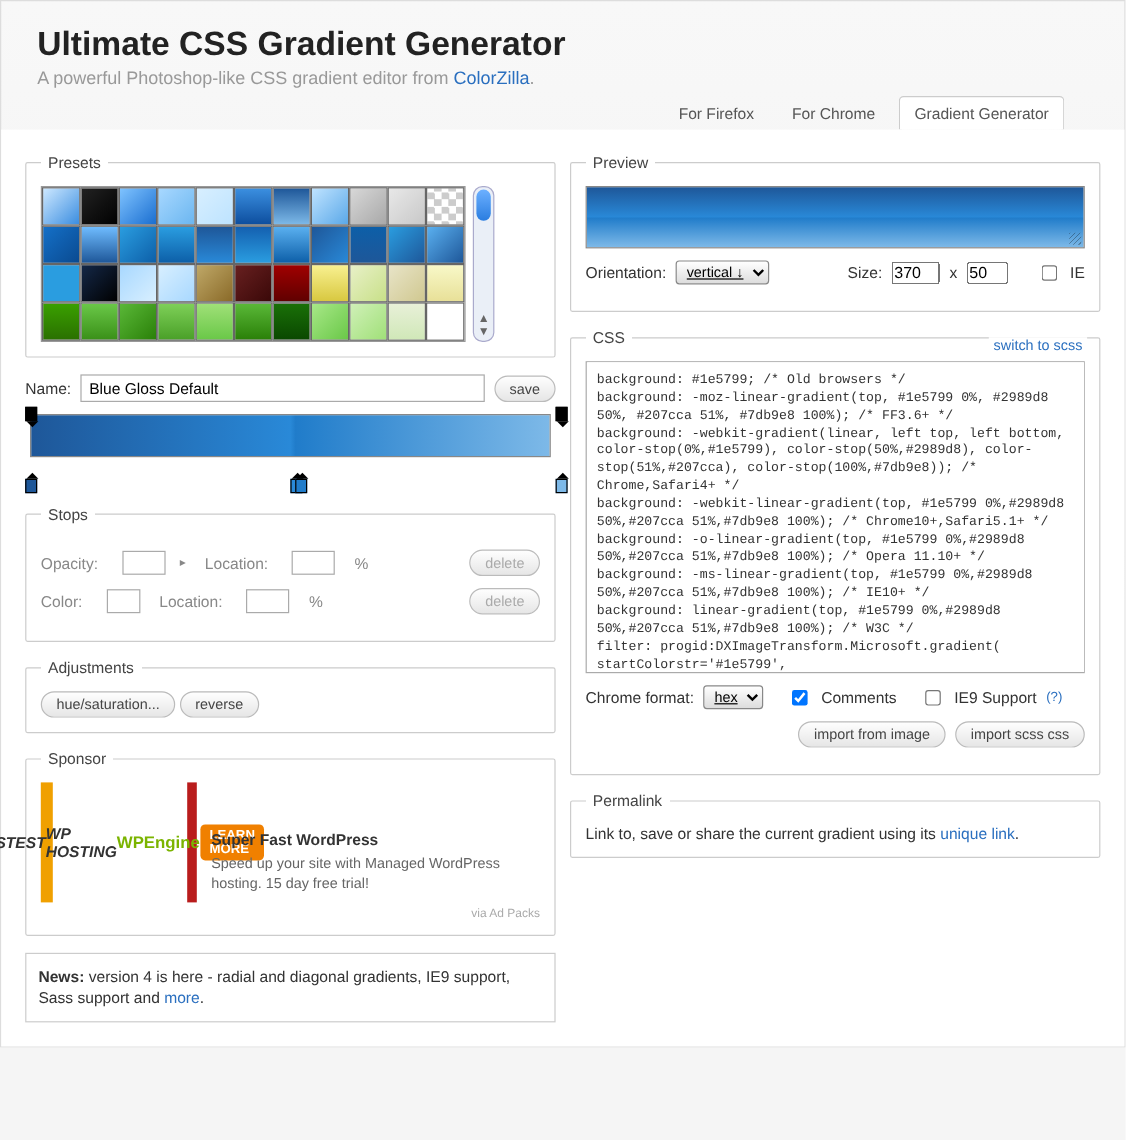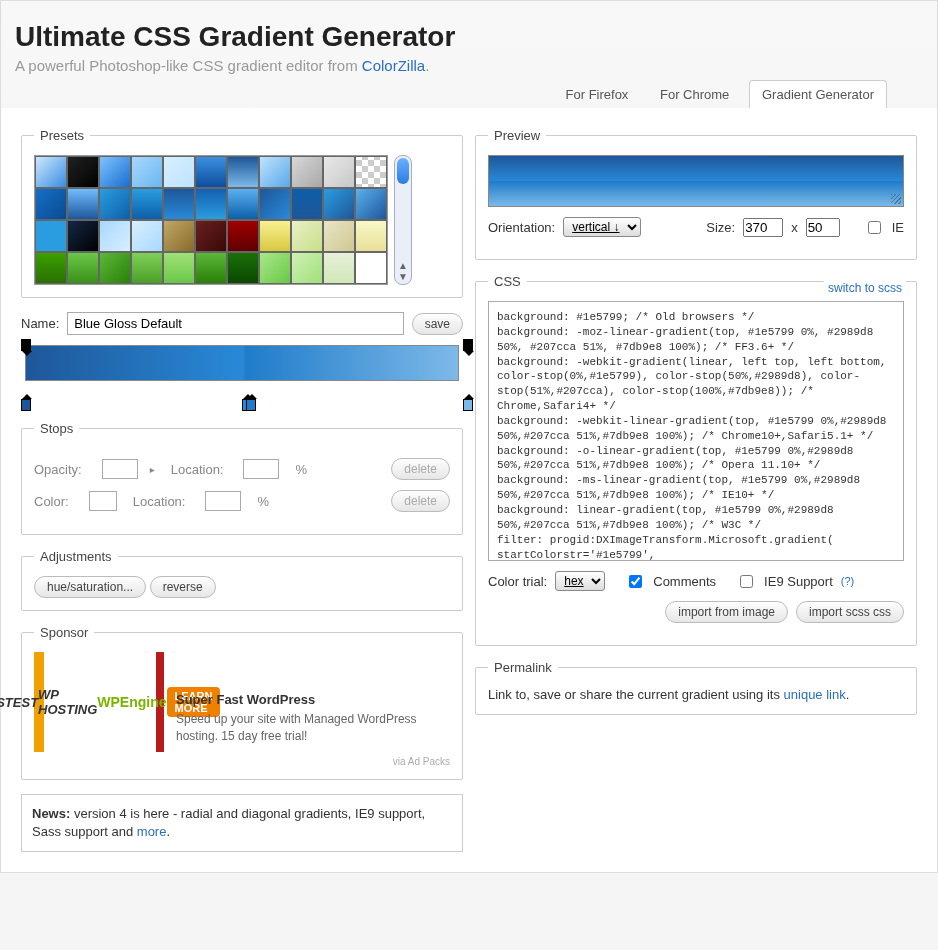--- a/index.html
+++ b/index.html
@@ -1,18 +1,18 @@
 <!DOCTYPE html>
 <html><head>
 <meta charset="utf-8">
 <style>
 * { box-sizing: border-box; margin: 0; padding: 0; }
 body { font-family: "Helvetica Neue", Arial, sans-serif; font-size: 13px; color: #333; background: #f5f5f5; width: 938px; }
 .page { background: linear-gradient(#f8f8f8, #ececec); padding: 0; border: 1px solid #ddd; }
-.header { padding: 20px 30px 0 14px; }
+.header { padding: 20px 30px 0 30px; }
 .header h1 { font-size: 28px; font-weight: bold; color: #222; margin-bottom: 4px; }
 .header .sub { font-size: 15px; color: #999; }
 .header .sub a { color: #2a6fbf; text-decoration: none; }
 .tabs { text-align: right; padding: 6px 20px 0 0; }
 .tab { display: inline-block; padding: 6px 12px; color: #555; font-size: 13px; cursor: pointer; margin-left: 4px; }
 .tab.active { background: #fff; border: 1px solid #ccc; border-bottom: none; border-radius: 4px 4px 0 0; }
 .content { background: #fff; padding: 20px; display: flex; gap: 12px; }
 .col { flex: 1; }
 fieldset { border: 1px solid #ccc; border-radius: 2px; padding: 12px; margin-bottom: 14px; position: relative; }
 legend { padding: 0 6px; color: #444; font-size: 13px; }
@@ -227,21 +227,21 @@
         <span class="fieldset-toplink link">switch to scss</span>
         <div class="css-output">background: #1e5799; /* Old browsers */
 background: -moz-linear-gradient(top, #1e5799 0%, #2989d8 50%, #207cca 51%, #7db9e8 100%); /* FF3.6+ */
 background: -webkit-gradient(linear, left top, left bottom, color-stop(0%,#1e5799), color-stop(50%,#2989d8), color-stop(51%,#207cca), color-stop(100%,#7db9e8)); /* Chrome,Safari4+ */
 background: -webkit-linear-gradient(top, #1e5799 0%,#2989d8 50%,#207cca 51%,#7db9e8 100%); /* Chrome10+,Safari5.1+ */
 background: -o-linear-gradient(top, #1e5799 0%,#2989d8 50%,#207cca 51%,#7db9e8 100%); /* Opera 11.10+ */
 background: -ms-linear-gradient(top, #1e5799 0%,#2989d8 50%,#207cca 51%,#7db9e8 100%); /* IE10+ */
 background: linear-gradient(top, #1e5799 0%,#2989d8 50%,#207cca 51%,#7db9e8 100%); /* W3C */
 filter: progid:DXImageTransform.Microsoft.gradient( startColorstr='#1e5799', endColorstr='#7db9e8',GradientType=0 ); /* IE6-9 */</div>
         <div class="row">
-          <span>Color trial:</span>
+          <span>Chrome format:</span>
           <select class="select"><option>hex</option></select>
           <span style="width:8px"></span>
           <input type="checkbox" class="cb" checked="" style="">
           <span>Comments</span>
           <span style="width:8px"></span>
           <input type="checkbox" class="cb" style="">
           <span>IE9 Support</span>
           <span class="q link">(?)</span>
         </div>
         <div class="row" style="justify-content:flex-end">

